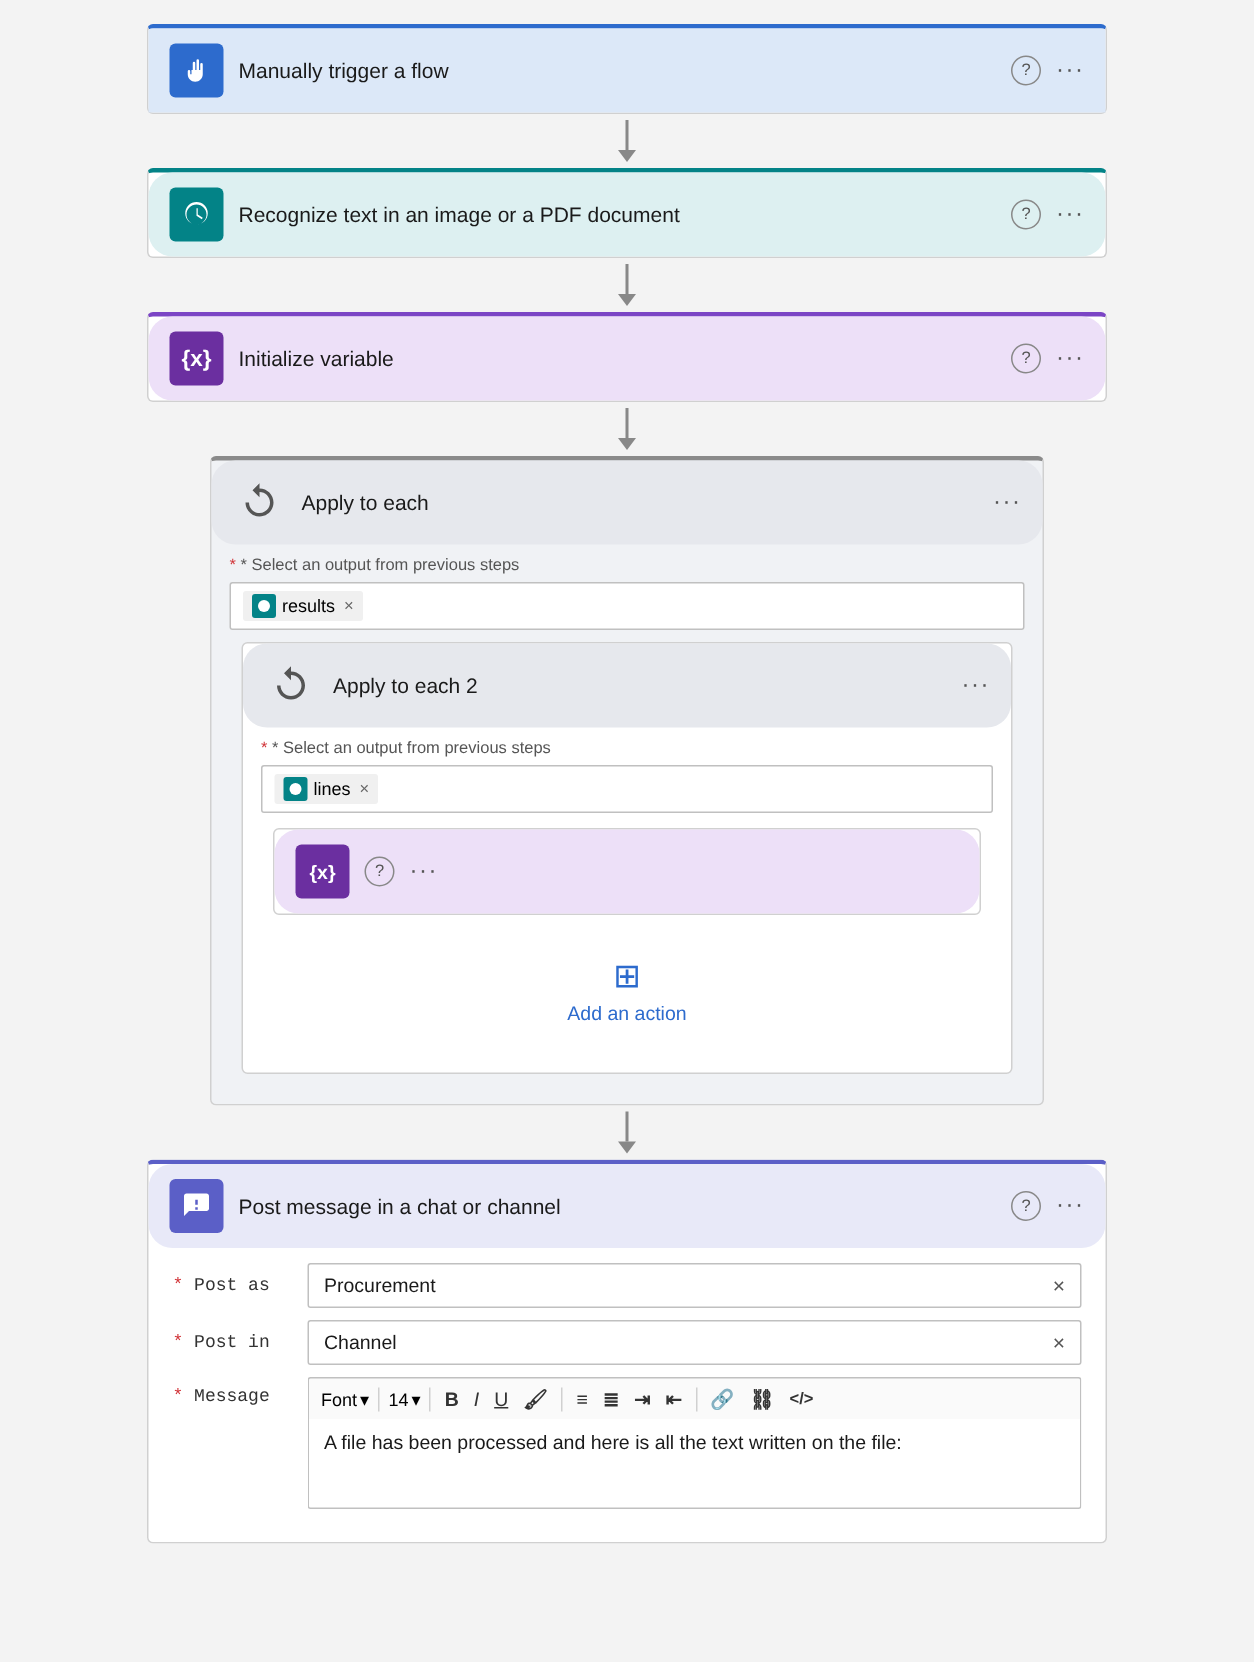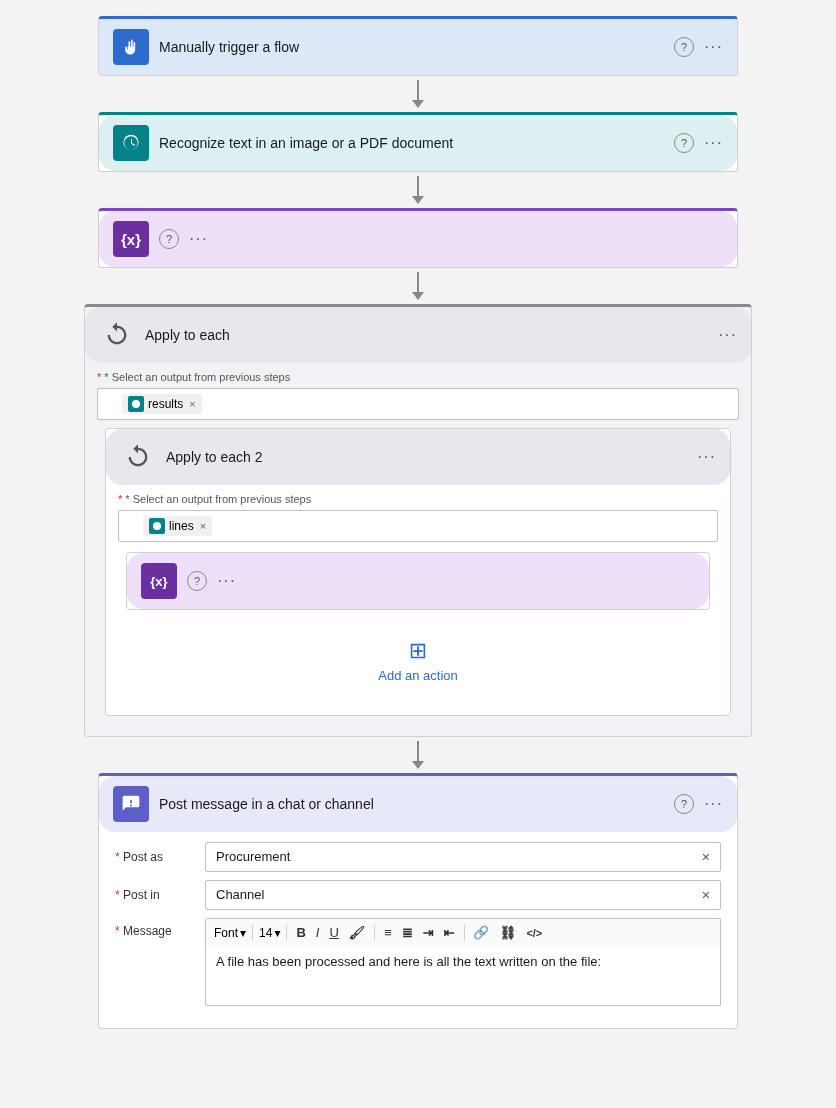--- a/index.html
+++ b/index.html
@@ -196,21 +196,21 @@
     }
 
     .select-output-label-required::before {
       content: '* ';
       color: #d13438;
     }
 
     .tag-input {
       border: 1px solid #c0c0c0;
       border-radius: 2px;
-      padding: 5px 24px;
+      padding: 5px 8px;
       display: flex;
       align-items: center;
       gap: 6px;
       background: #fff;
     }
 
     .tag {
       display: flex;
       align-items: center;
       gap: 4px;
@@ -263,20 +263,21 @@
       display: flex;
       align-items: center;
       margin-bottom: 8px;
     }
 
     .teams-label {
       width: 90px;
       font-size: 12px;
       color: #333;
       flex-shrink: 0;
+      font-family: Liberation Mono, monospace;
     }
 
     .teams-label-required::before {
       content: '* ';
       color: #d13438;
     }
 
     .teams-select-value {
       flex: 1;
       border: 1px solid #c0c0c0;
@@ -407,33 +408,34 @@
   <div class="connector">
     <div class="connector-line"></div>
     <div class="connector-arrow"></div>
   </div>
 
   <div class="card card-var">
     <div class="card-header">
       <div class="card-icon icon-purple">
         <span style="color:#fff;font-size:15px;font-weight:bold;">{x}</span>
       </div>
+      <span class="card-title">Initialize variable</span>
       <div class="card-actions">
         <button class="help-btn">?</button>
         <button class="more-btn">···</button>
       </div>
     </div>
   </div>
 
   <div class="connector">
     <div class="connector-line"></div>
     <div class="connector-arrow"></div>
   </div>
 
-  <div class="card card-loop" style="width:668px;">
+  <div class="card card-loop" style="width:556px;">
     <div class="card-header">
       <div class="card-icon" style="background:none;">
         <svg width="28" height="28" viewBox="0 0 24 24" fill="#555">
             <path d="M12 4V1L8 5l4 4V6c3.31 0 6 2.69 6 6s-2.69 6-6 6-6-2.69-6-6H4c0 4.42 3.58 8 8 8s8-3.58 8-8-3.58-8-8-8z"></path>
           </svg>
       </div>
       <span class="card-title">Apply to each</span>
       <div class="card-actions">
         <button class="more-btn">···</button>
       </div>

